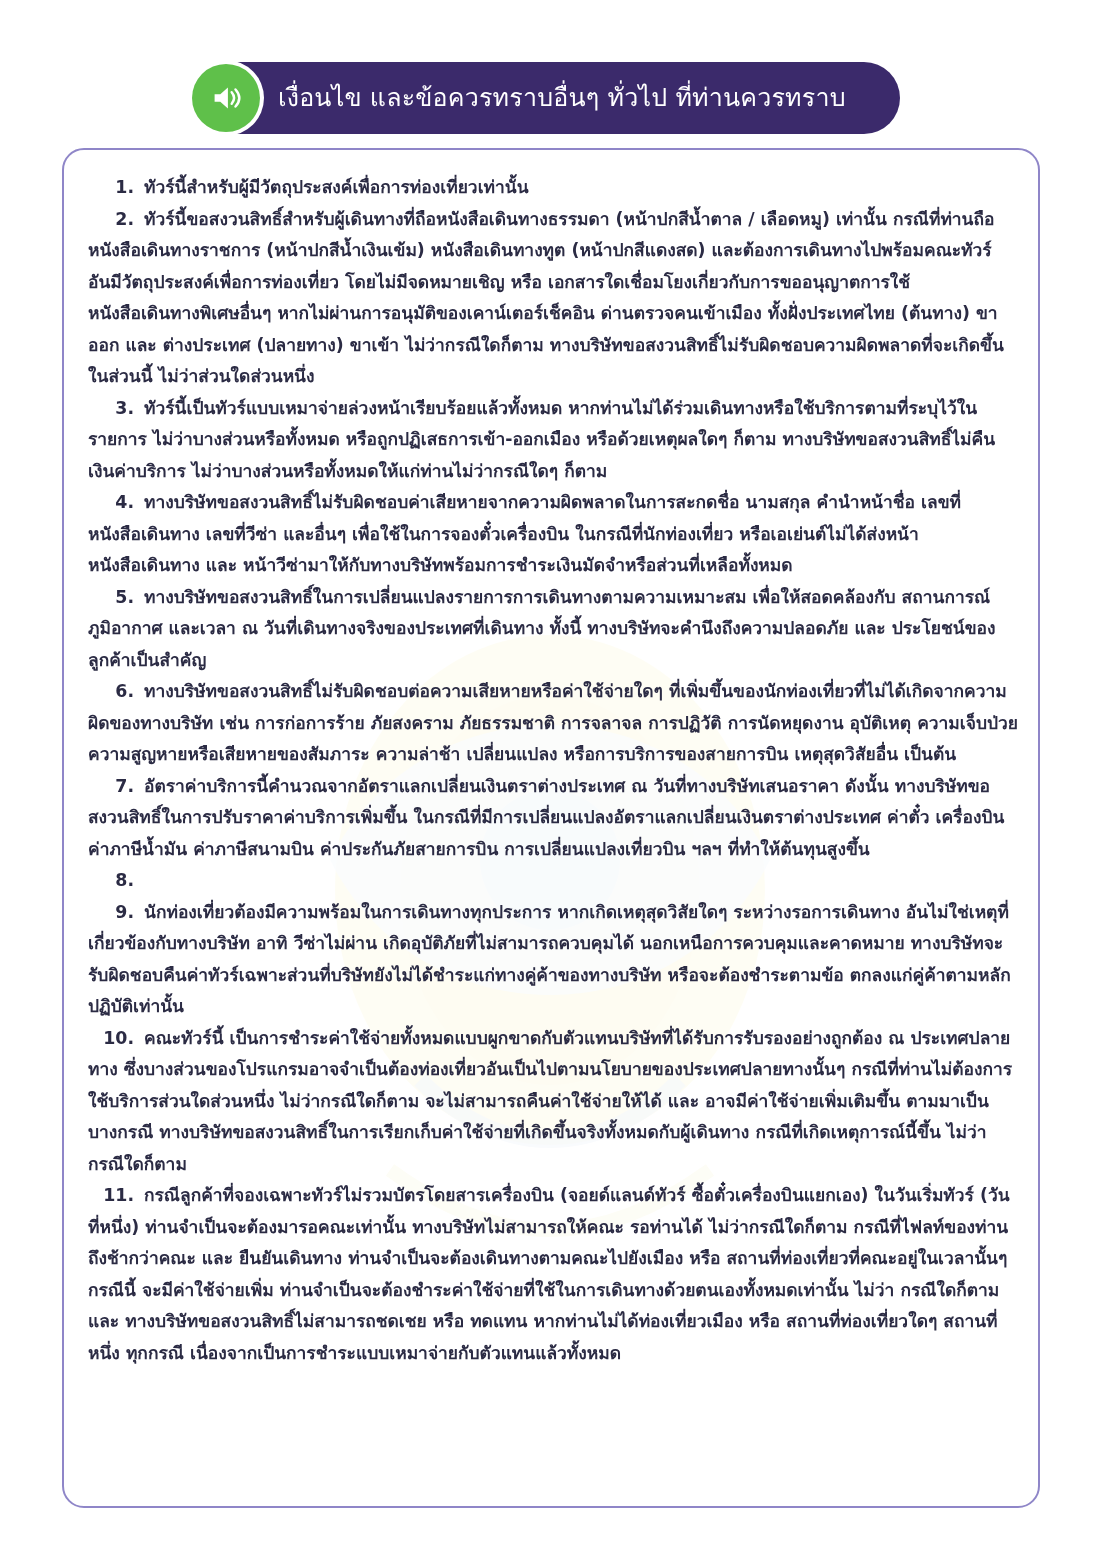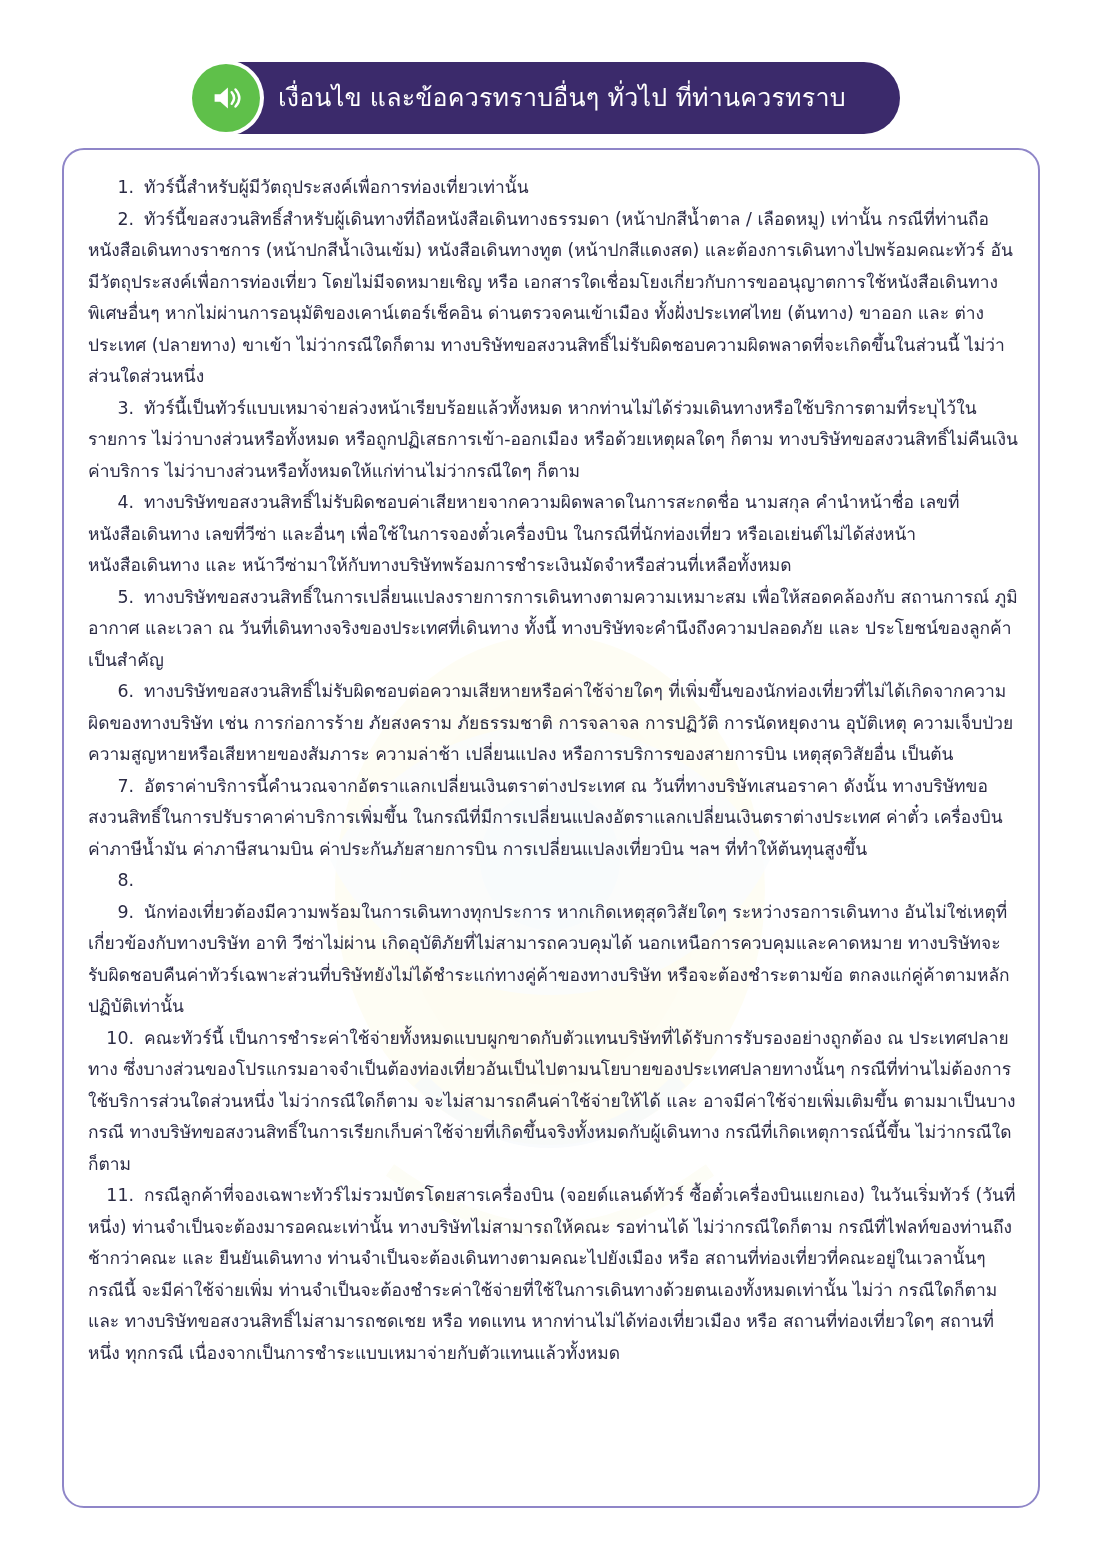--- a/index.html
+++ b/index.html
@@ -98,20 +98,21 @@
     list-style: none;
     margin: 0;
     padding: 0;
     counter-reset: item;
   }
   ol.terms > li {
     counter-increment: item;
     position: relative;
     margin: 0 0 0 0;
     text-indent: 0;
+    font-weight: bold;
   }
   ol.terms > li .marker {
     display: inline-block;
     min-width: 56px;
     text-align: right;
     padding-right: 10px;
     box-sizing: border-box;
   }
   ol.terms > li .marker::before {
     content: counter(item) ".";

